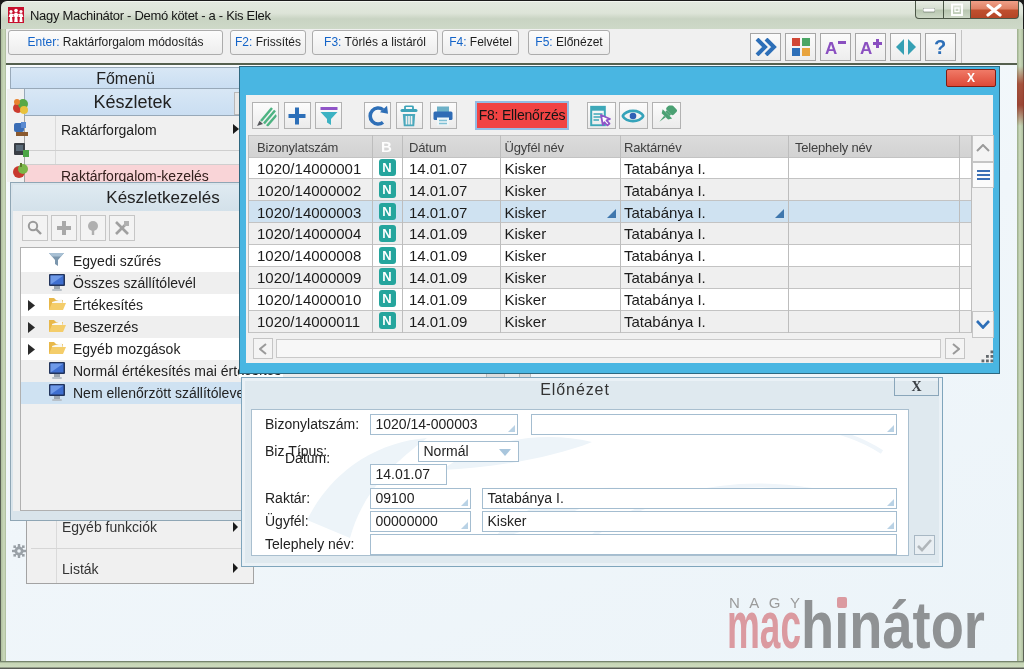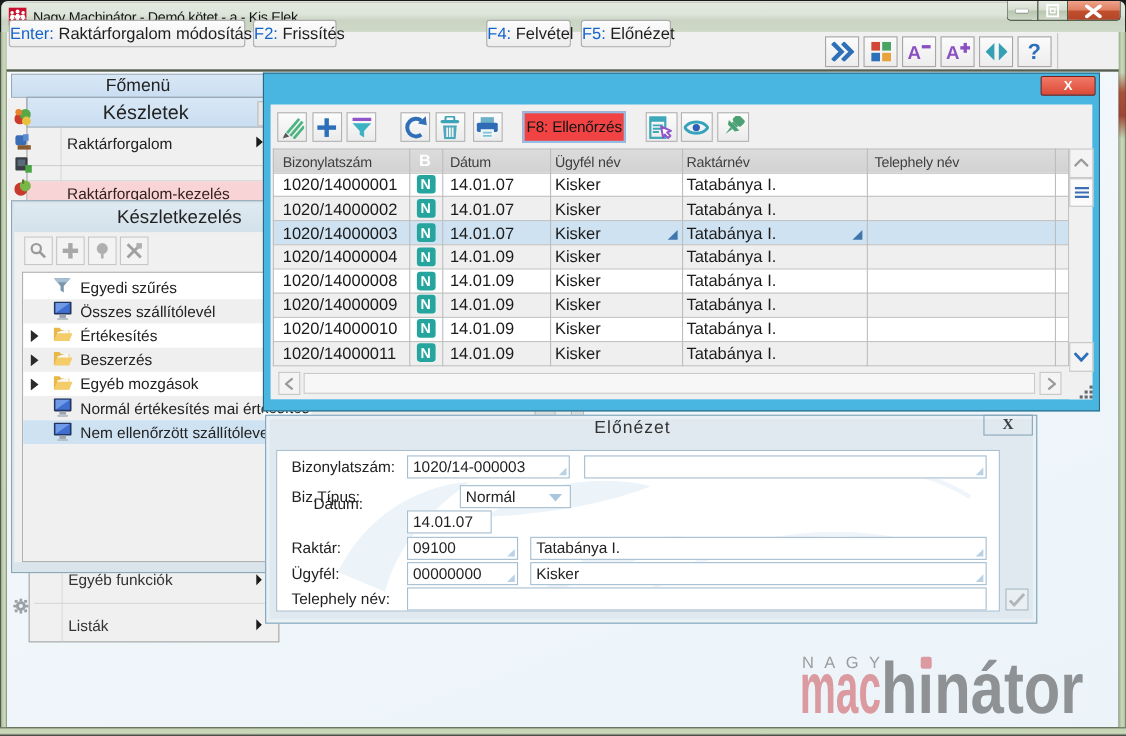--- a/index.html
+++ b/index.html
@@ -14,24 +14,24 @@
   #apptitle{left:30px;top:8px;font-size:13px;letter-spacing:-0.3px;color:#151515;}
   .winbtn{top:1px;height:17px;border:1px solid #4c5747;border-top:none;
     background:linear-gradient(180deg,#e7ece3 0%,#d6ded0 45%,#b9c7b1 55%,#cdd8c6 100%);}
   #btnmin{left:915px;width:27px;border-radius:0 0 0 4px;}
   #btnmax{left:943px;width:26px;}
   #btnclose{left:970px;width:47px;border-radius:0 0 4px 0;
     background:linear-gradient(180deg,#f0a088 0%,#e08266 45%,#c04f2e 55%,#b44527 100%);}
   
   #toolbar{left:1px;top:29px;width:1022px;height:34px;background:#f0f0f0;
     border-bottom:2px solid #55604f;}
-  .tbtn{position:absolute;top:18px;height:25px;box-sizing:border-box;
+  .tbtn{position:absolute;top:30px;height:25px;box-sizing:border-box;
     border:1px solid #acacac;border-radius:3px;
     background:linear-gradient(180deg,#fcfcfc,#ededed);
-    font-size:15px;color:#1e1e1e;line-height:23px;text-align:right;white-space:nowrap;}
+    font-size:12px;color:#1e1e1e;line-height:23px;text-align:center;white-space:nowrap;}
   .tbtn b{color:#1464c8;font-weight:normal;}
   .ibtn{position:absolute;top:33px;width:31px;height:28px;box-sizing:border-box;
     border:1px solid #a6a6a6;background:linear-gradient(180deg,#fbfbfb,#ededed);}
   .ibtn svg{position:absolute;left:50%;top:50%;transform:translate(-50%,-50%);}
   
   #client{left:6px;top:65px;width:1011px;height:596px;
     background:linear-gradient(160deg,#f8fbfd 0%,#f0f6fa 50%,#ecf4f9 100%);}
   .sideL{left:0;top:29px;width:6px;height:633px;
     background:linear-gradient(90deg,#2a2a2a 0%,#b4c4a4 25%,#ccdabc 70%,#a8b898 100%);}
   .sideR{left:1017px;top:29px;width:7px;height:633px;
@@ -135,20 +135,21 @@
     </svg>
   </div>
   <div class="abs" id="toolbar"></div>
   <div class="abs sideL"></div>
   <div class="abs sideR"></div>
   <div class="abs botB"></div>
   <div class="abs" id="redstrip"></div>
 
   <div class="tbtn" style="left:8px;width:215px;"><b>Enter:</b> Raktárforgalom módosítás</div>
   <div class="tbtn" style="left:230px;width:76px;"><b>F2:</b> Frissítés</div>
+  <div class="tbtn" style="left:312px;width:126px;"><b>F3:</b> Törlés a listáról</div>
   <div class="tbtn" style="left:442px;width:77px;"><b>F4:</b> Felvétel</div>
   <div class="tbtn" style="left:528px;width:82px;"><b>F5:</b> Előnézet</div>
 
   <div class="ibtn" style="left:750px;">
     <svg width="22" height="18" viewBox="0 0 22 18">
       <path d="M2 1 L10 9 L2 17" fill="none" stroke="#2d6fb8" stroke-width="4"></path>
       <path d="M11 1 L19 9 L11 17" fill="none" stroke="#2d6fb8" stroke-width="4"></path>
     </svg>
   </div>
   <div class="ibtn" style="left:785px;">

